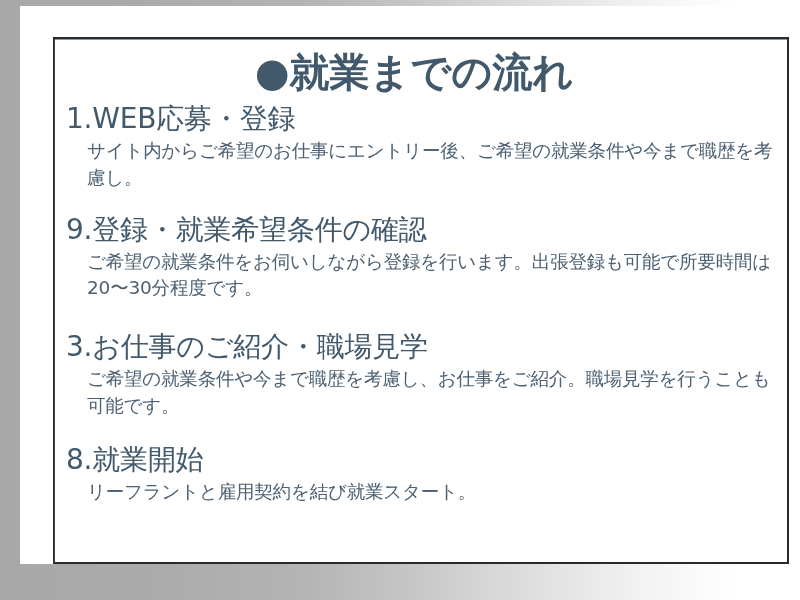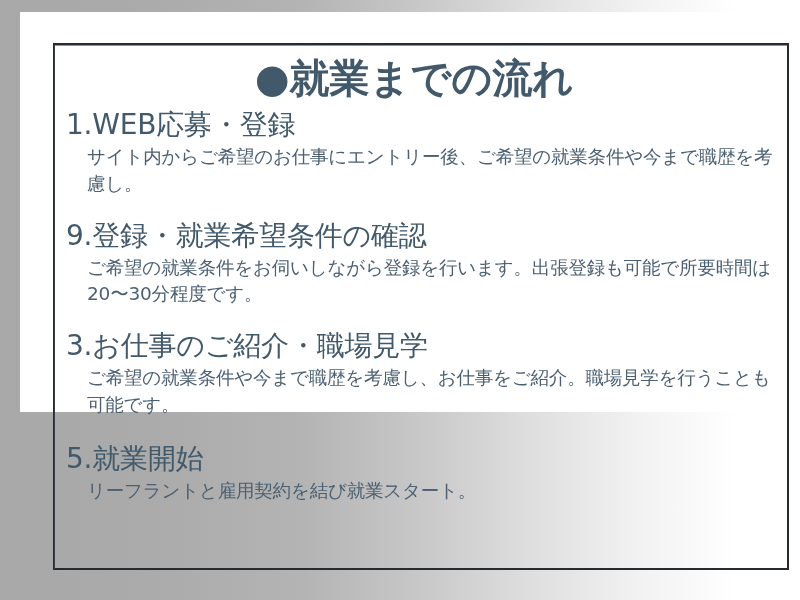--- a/index.html
+++ b/index.html
@@ -29,23 +29,23 @@
                 #dedede 66%,
                 #f2f2f2 80%,
                 #ffffff 92%,
                 #ffffff 100%);
   }
 
   
   #card {
     position: absolute;
     left: 20px;
-    top: 12px;
+    top: 6px;
     width: 780px;
-    height: 400px;
+    height: 558px;
     background: #ffffff;
   }
 
   
   #frame {
     position: absolute;
     left: 33px;
     top: 31px;
     width: 736px;
     height: 527px;
@@ -103,21 +103,21 @@
     line-height: 1.45;
     letter-spacing: -0.2px;
     padding-left: 26px;
     padding-right: 4px;
     text-align: left;
   }
 
   
   #step-1 { margin-top: 9px; }
   #step-2 { margin-top: 20px; }
-  #step-3 { margin-top: 20px; }
+  #step-3 { margin-top: 27px; }
   #step-4 { margin-top: 22px; }
 </style>
 </head>
 <body>
 
 <div id="stage">
 
   <div id="card">
 
     <div id="frame"></div>
@@ -135,19 +135,19 @@
         <div class="step-heading">9.登録・就業希望条件の確認</div>
         <div class="step-body">ご希望の就業条件をお伺いしながら登録を行います。出張登録も可能で所要時間は20〜30分程度です。</div>
       </div>
 
       <div class="step" id="step-3">
         <div class="step-heading">3.お仕事のご紹介・職場見学</div>
         <div class="step-body">ご希望の就業条件や今まで職歴を考慮し、お仕事をご紹介。職場見学を行うことも可能です。</div>
       </div>
 
       <div class="step" id="step-4">
-        <div class="step-heading">5.就業開始</div>
+        <div class="step-heading">8.就業開始</div>
         <div class="step-body">リーフラントと雇用契約を結び就業スタート。</div>
       </div>
 
     </div>
   </div>
 </div>
 
 </body></html>

